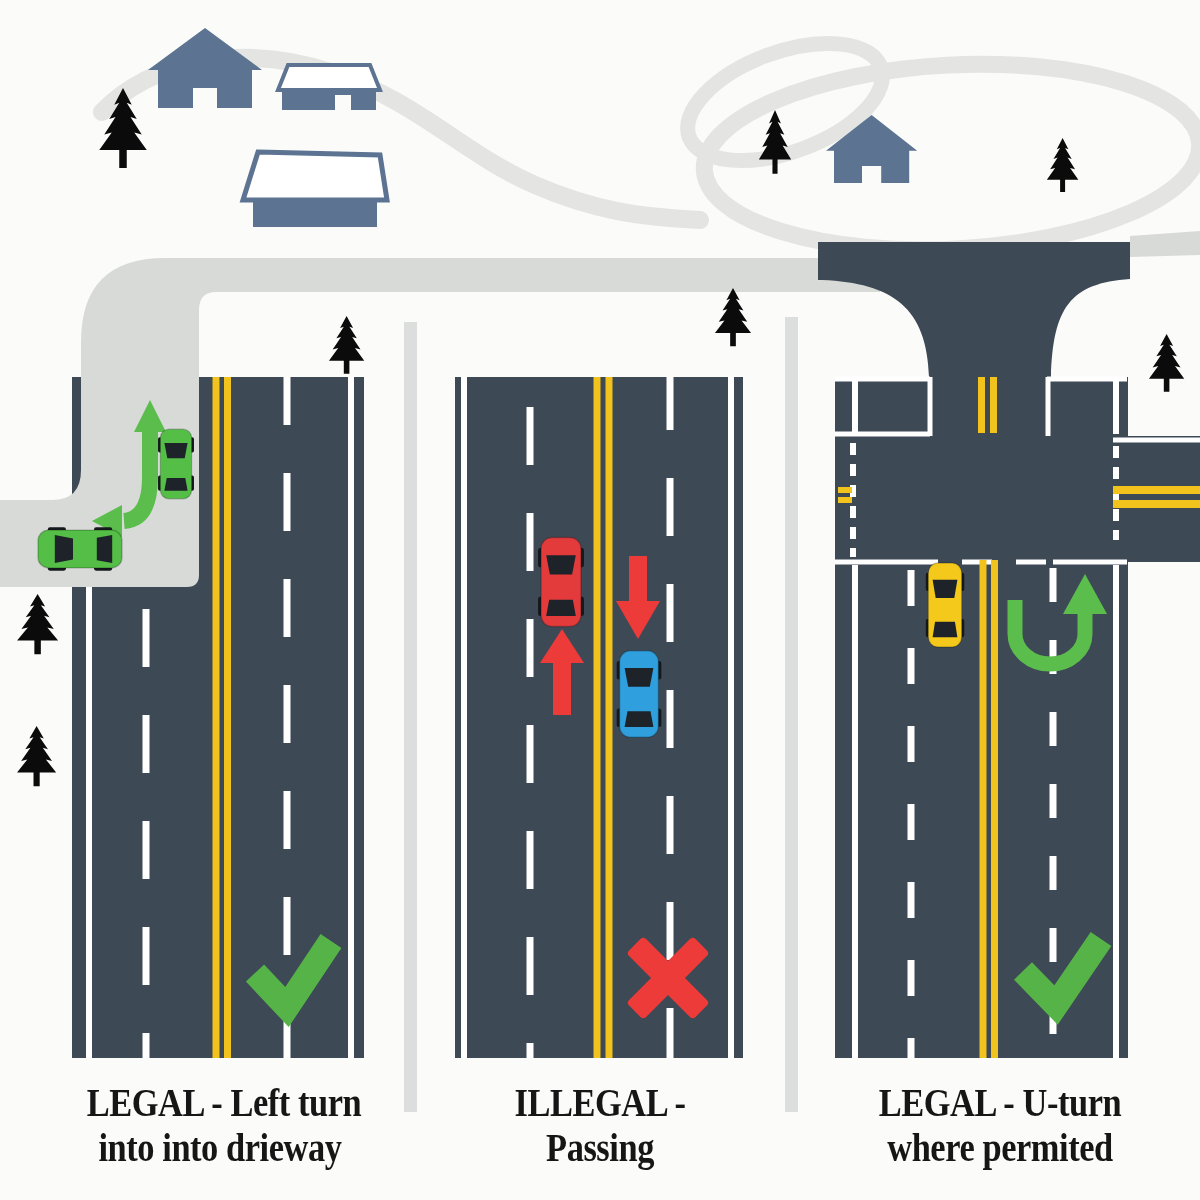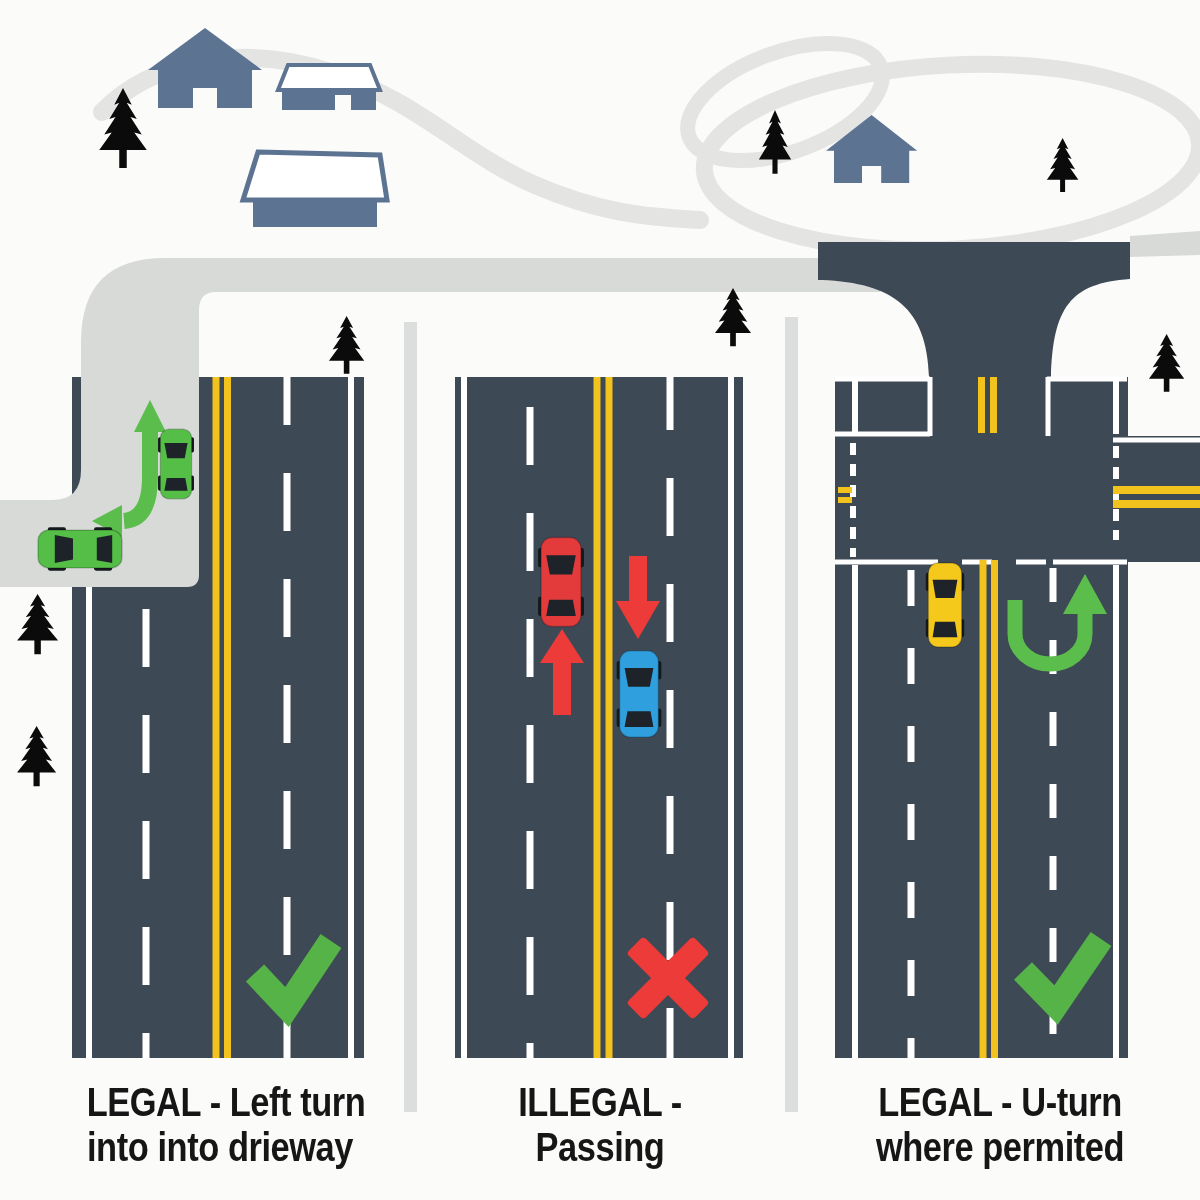--- a/index.html
+++ b/index.html
@@ -1,17 +1,17 @@
 <!DOCTYPE html>
 <html><head>
 <meta charset="utf-8">
 <style>
   html,body{margin:0;padding:0;background:#f6f6f5;}
   #stage{position:relative;width:1200px;height:1200px;background:#fbfbfa;overflow:hidden;
-         font-family:Liberation Sans, sans-serif;}
+         font-family:Liberation Serif, serif;}
   #art{position:absolute;left:0;top:0;width:1200px;height:1200px;display:block;}
   .caption{position:absolute;top:1080px;text-align:center;color:#161616;
            font-weight:bold;font-size:40px;line-height:45px;letter-spacing:-0.5px;
            transform:scaleX(0.86);transform-origin:center top;white-space:nowrap;}
   .caption .ln{display:block;}
   #cap1{left:65px;width:310px;}
   #cap2{left:448px;width:304px;}
   #cap3{left:826px;width:348px;}
 </style>
 </head>

